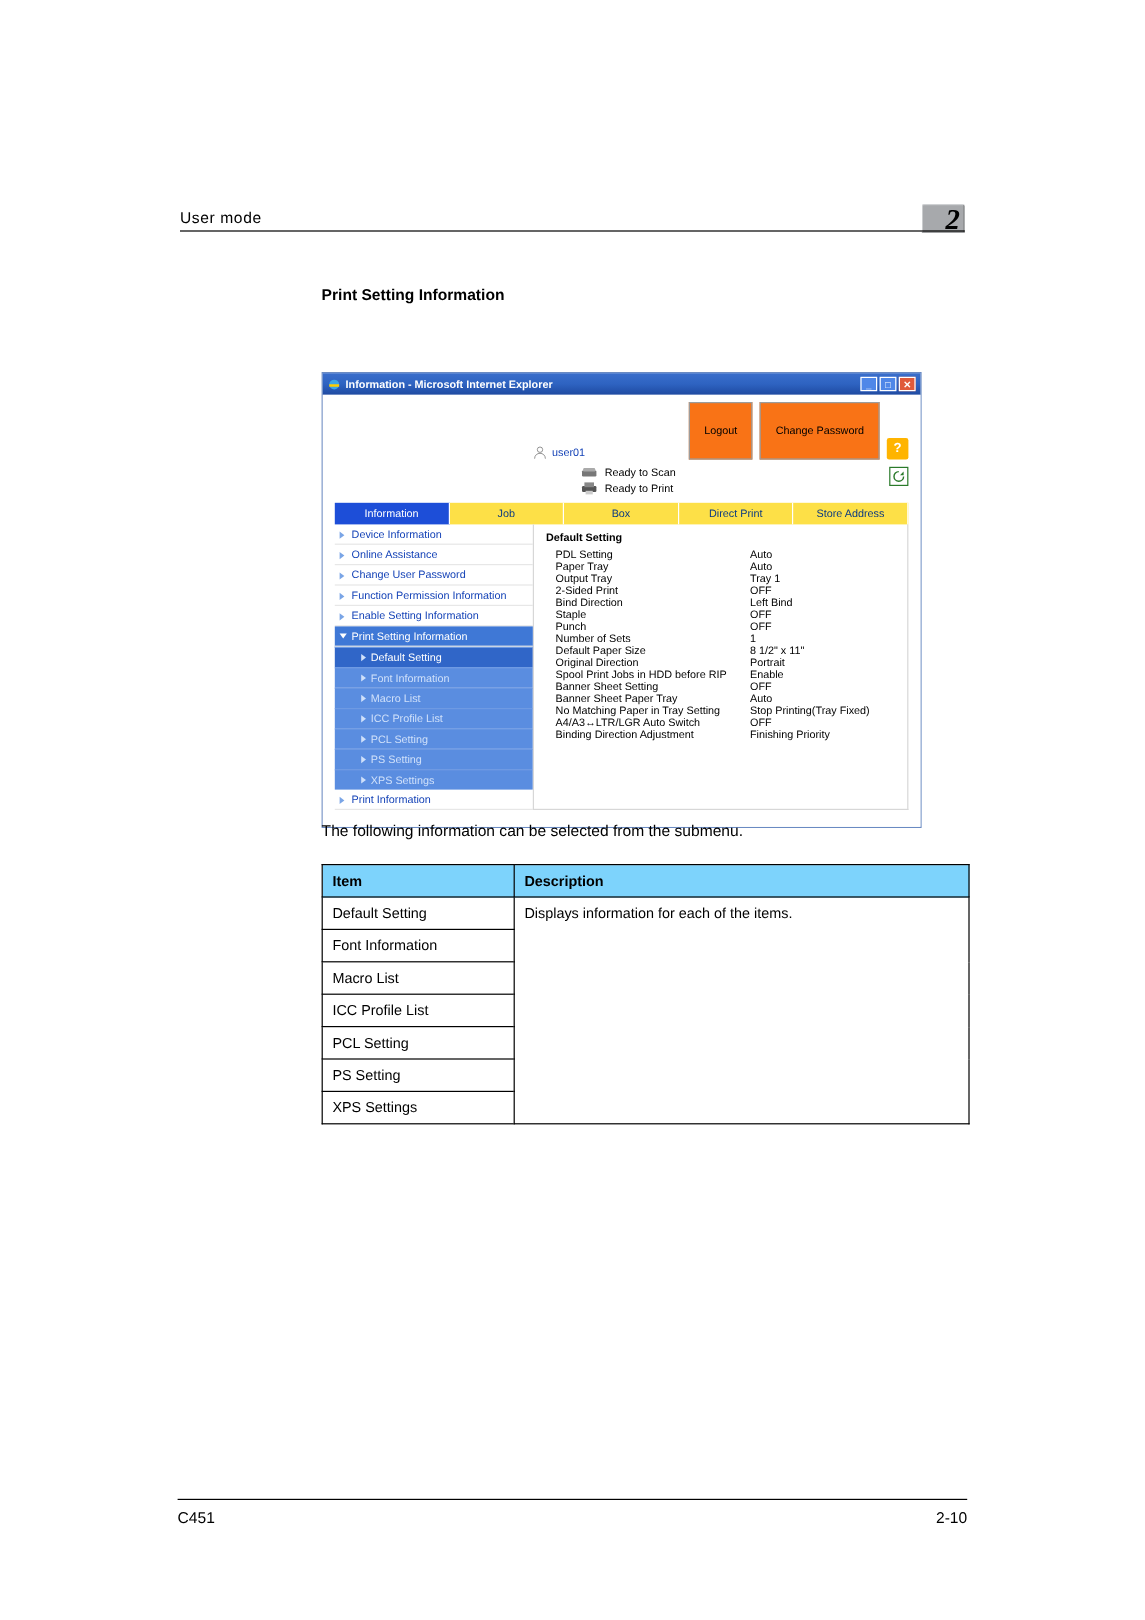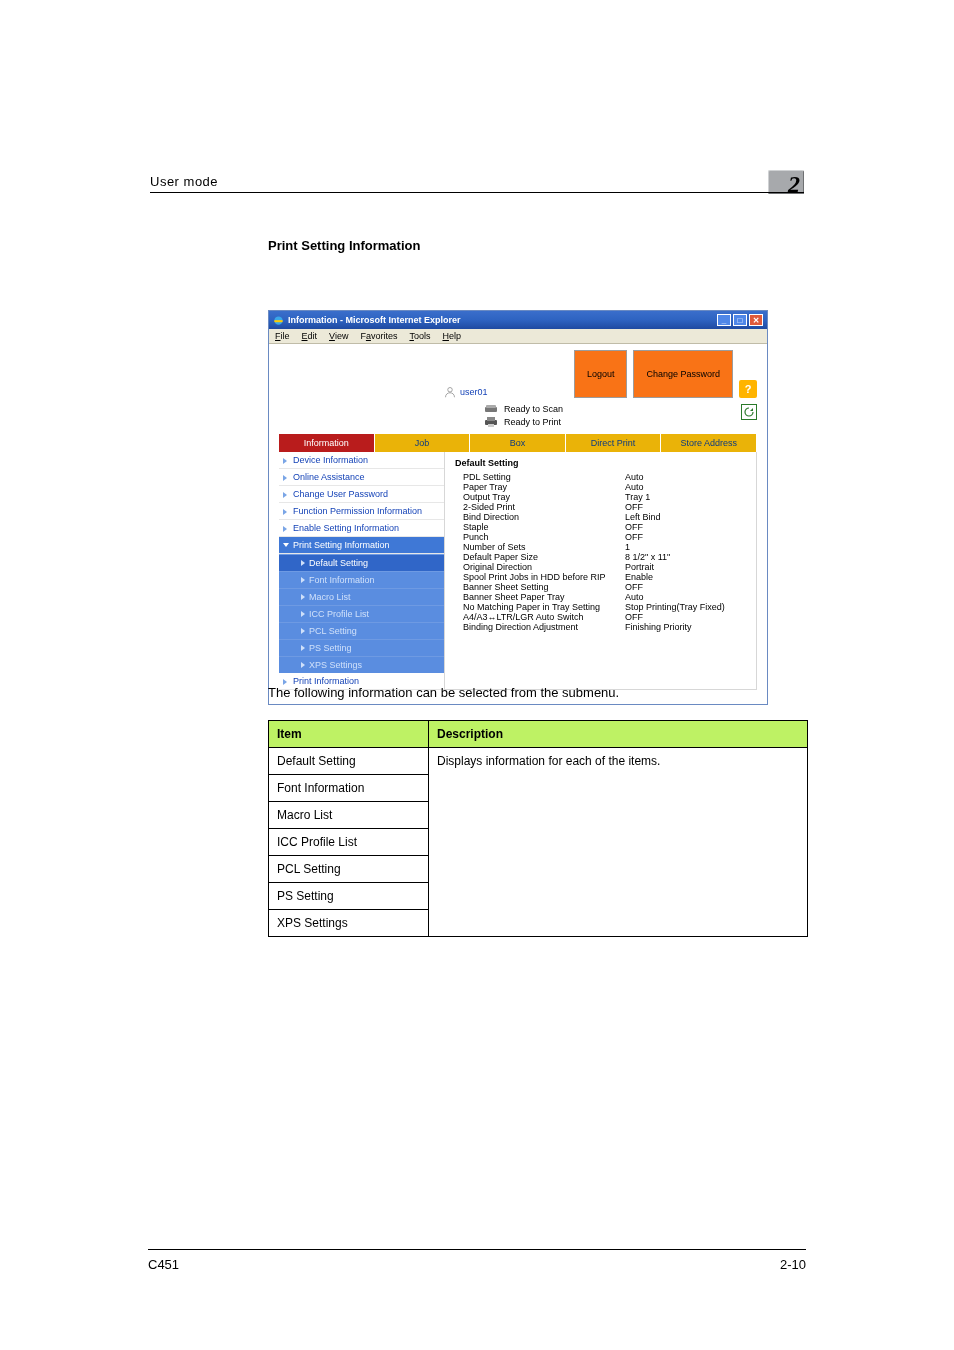--- a/index.html
+++ b/index.html
@@ -39,22 +39,22 @@
   .help { width:18px; height:18px; background:#ffb400; color:#fff; font-weight:bold; display:flex; align-items:center; justify-content:center; font-size:11px; border-radius:2px; margin-left:6px; }
 
   .statusrow { margin-top:6px; display:flex; align-items:flex-start;gap:40px; }
   .statusspacer { width:165px; }
   .statuscol { display:flex; flex-direction:column; gap:2px; font-size:9px; }
   .statuscol .line { display:flex; align-items:center; gap:6px; }
   .refresh { margin-left:auto; width:16px; height:16px; border:1px solid #2a7a2a; display:flex; align-items:center; justify-content:center; }
   .refresh svg { width:10px; height:10px; }
 
   .tabrow { display:flex; margin-top:6px; gap:0; font-size:9px; }
-  .tab { flex:1 1 0; text-align:center; padding:4px 0; background:#eab308; color:#0b3a82; border-right:1px solid #fff; }
-  .tab.active { background:#b91c1c; color:#fff; }
+  .tab { flex:1 1 0; text-align:center; padding:4px 0; background:#fde047; color:#0b3a82; border-right:1px solid #fff; }
+  .tab.active { background:#1d4ed8; color:#fff; }
 
   .body2 { display:flex; margin-top:0; }
   .sidebar { width:165px; font-size:9px; }
   .sb-item { padding:3px 6px 3px 14px; position:relative; color:#1543b7; border-bottom:1px solid #e7e7e7; }
   .sb-item .tri { position:absolute; left:4px; top:6px; width:0; height:0; border-left:4px solid #7aa5e6; border-top:3px solid transparent; border-bottom:3px solid transparent; }
   .sb-item.selected { background:#3f78d6; color:#fff; }
   .sb-item.selected .tri { border-left:none; border-top:4px solid #fff; border-right:3px solid transparent; border-left:3px solid transparent; }
   .sb-sub { padding:3px 6px 3px 22px; color:#cfe0fa; background:#5a8de0; border-top:1px solid #6e9ae3; }
   .sb-sub.active { background:#3066c8; color:#fff; }
   .sb-sub .tri2 { display:inline-block; width:0; height:0; border-left:4px solid #cfe0fa; border-top:3px solid transparent; border-bottom:3px solid transparent; margin-right:4px; }
@@ -63,21 +63,21 @@
   .main h4 { margin:0 0 4px; font-size:9px; }
   .kv { display:flex; }
   .kv .k { width:170px; padding-left:8px; }
   .kv .v { flex:1; }
 
   .intro2 { position:absolute; left:268px; top:685px; font-size:13px; }
 
   .tblwrap { position:absolute; left:268px; top:720px; width:540px; font-size:12px; }
   table.info { width:100%; border-collapse:collapse; }
   table.info th, table.info td { border:1px solid #000; padding:6px 8px; text-align:left; vertical-align:top; }
-  table.info th { background:#bef264; font-weight:bold; }
+  table.info th { background:#7dd3fc; font-weight:bold; }
   table.info td.lab { width:160px; }
 
   .footer-line { position:absolute; left:148px; right:148px; bottom:100px; border-top:1px solid #000; }
   .footer-left { position:absolute; left:148px; bottom:78px; font-size:13px; }
   .footer-right { position:absolute; right:148px; bottom:78px; font-size:13px; }
 </style>
 </head>
 <body>
 
 <div class="page">
@@ -95,28 +95,20 @@
       <div class="tb">
         <svg class="ie" viewBox="0 0 16 16">
             <circle cx="8" cy="8" r="6" fill="#3aa6e8"></circle>
             <path d="M2 9h12" stroke="#ffcc00" stroke-width="3"></path>
           </svg>
         <span>Information - Microsoft Internet Explorer</span>
         <span class="spacer"></span>
         <span class="wbtn">_</span>
         <span class="wbtn max">□</span>
         <span class="wbtn close">✕</span>
-      </div>
-      <div class="menu">
-        <span><u>F</u>ile</span>
-        <span><u>E</u>dit</span>
-        <span><u>V</u>iew</span>
-        <span>F<u>a</u>vorites</span>
-        <span><u>T</u>ools</span>
-        <span><u>H</u>elp</span>
       </div>
       <div class="apparea">
         <div class="toprow">
           <div class="leftlogo"></div>
           <div class="userchip">
             <svg viewBox="0 0 16 16">
                 <circle cx="8" cy="5" r="3" fill="none" stroke="#888"></circle>
                 <path d="M2 15c0-4 3-6 6-6s6 2 6 6" fill="none" stroke="#888"></path>
               </svg>
             <span>user01</span>

